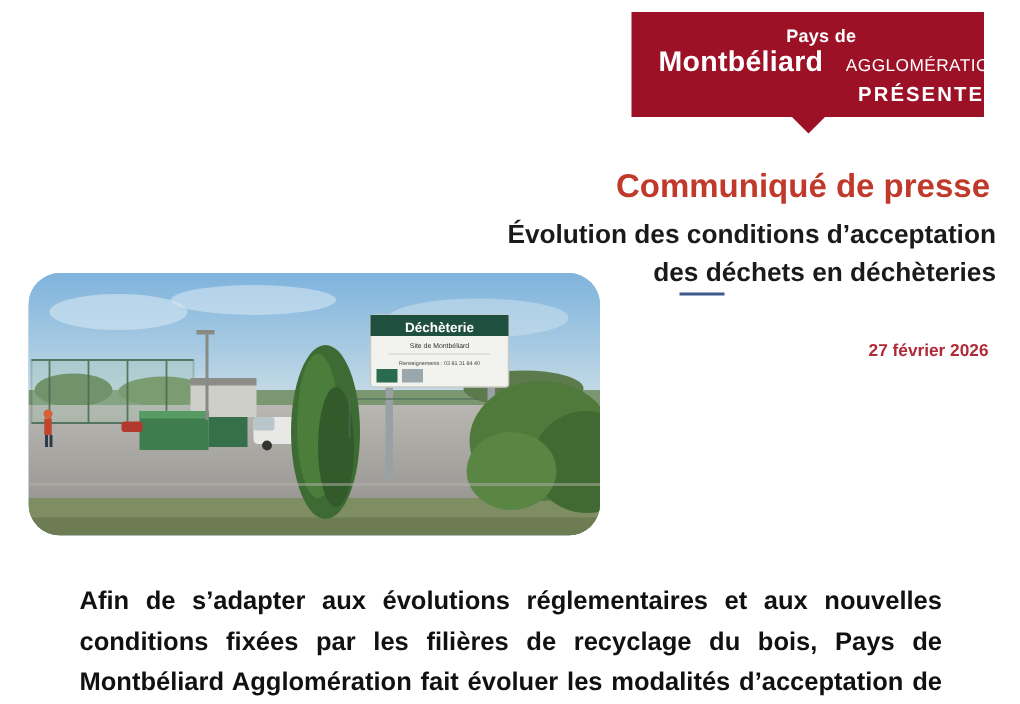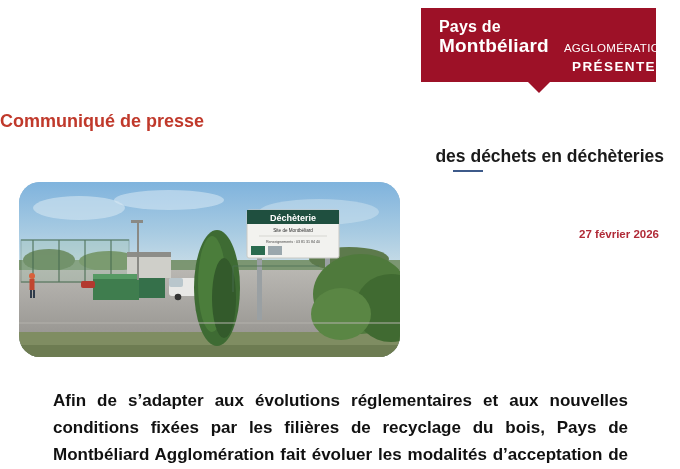--- a/index.html
+++ b/index.html
@@ -21,25 +21,26 @@
     position: absolute;
     top: 8px;
     left: 421px;
     width: 235px;
     background: #9d1127;
     color: #ffffff;
     padding: 10px 0 8px 0;
     box-sizing: border-box;
   }
   .logo-line-1 {
-    font-size: 16px;
+    font-size: 12px;
     font-weight: bold;
     letter-spacing: .2px;
     padding-left: 18px;
     line-height: 1.15;
+    text-align: center;
   }
   .logo-line-2 {
     padding-left: 18px;
     line-height: 1.1;
     white-space: nowrap;
   }
   .logo-line-2 .big {
     font-size: 19px;
     font-weight: bold;
     letter-spacing: .2px;
@@ -68,22 +69,23 @@
     border-right: 11px solid transparent;
     border-top: 11px solid #9d1127;
   }
 
   
   .press-label {
     position: absolute;
     top: 111px;
     left: 0;
     width: 660px;
+    text-align: right;
     color: #c0392b;
-    font-size: 18px;
+    font-size: 22px;
     font-weight: bold;
   }
   .title-block {
     position: absolute;
     top: 144px;
     left: 0;
     width: 664px;
     text-align: right;
     font-size: 17.5px;
     font-weight: bold;
@@ -147,20 +149,21 @@
   <div class="logo-line-2">
     <span class="big">Montbéliard</span><span class="small">AGGLOMÉRATION</span>
   </div>
   <div class="logo-presente">PRÉSENTE</div>
   <div class="logo-tail"></div>
 </div>
 
 <div class="press-label">Communiqué de presse</div>
 
 <div class="title-block">
+  <div>Évolution des conditions d’acceptation</div>
   <div class="title-line-2">
     <span>des déchets en déchèteries</span>
     <span class="title-underline"></span>
   </div>
 </div>
 
 <div class="date-line">27 février 2026</div>
 
 <div class="photo">
   <svg width="381" height="175" viewBox="0 0 381 175" xmlns="http://www.w3.org/2000/svg">

